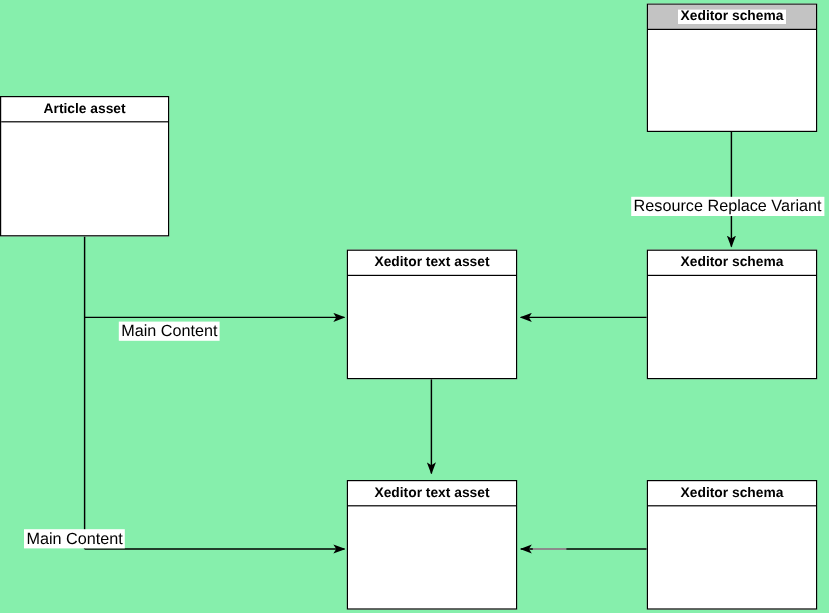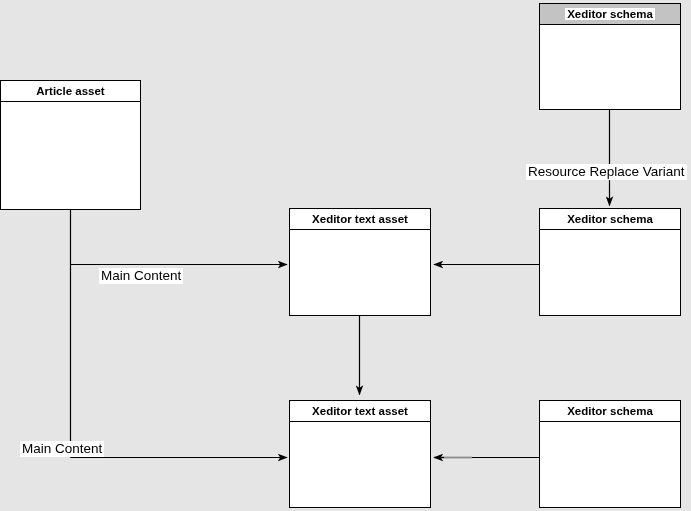--- a/index.html
+++ b/index.html
@@ -9,21 +9,21 @@
     background: #ffffff;
   }
   body {
     font-family: "Liberation Sans", sans-serif;
     -webkit-font-smoothing: antialiased;
   }
   #canvas {
     position: relative;
     width: 691px;
     height: 511px;
-    background: #e5e5e5;
+    background: #86efac;
     overflow: hidden;
   }
   #edges {
     position: absolute;
     left: 0;
     top: 0;
     width: 691px;
     height: 511px;
   }
   .node {
@@ -115,21 +115,21 @@
       <path d="M444,457.5 L434,457.5" fill="none" stroke="#000000" stroke-width="1.2" marker-end="url(#arrow)"></path>
     </g>
   </svg>
 
   <div class="node" style="left:539px; top:3px; width:142px; height:107px;">
     <div class="node-title highlight">
       <span class="title-text">Xeditor schema</span>
     </div>
   </div>
 
-  <div class="node" style="left:0px; top:80px; width:141px; height:130px;">
+  <div class="node" style="left:0px; top:80px; width:141px; height:117px;">
     <div class="node-title">
       <span class="title-text">Article asset</span>
     </div>
     <div class="node-body"></div>
   </div>
 
   <div class="node" style="left:289px; top:208px; width:142px; height:108px;">
     <div class="node-title">
       <span class="title-text">Xeditor text asset</span>
     </div>

